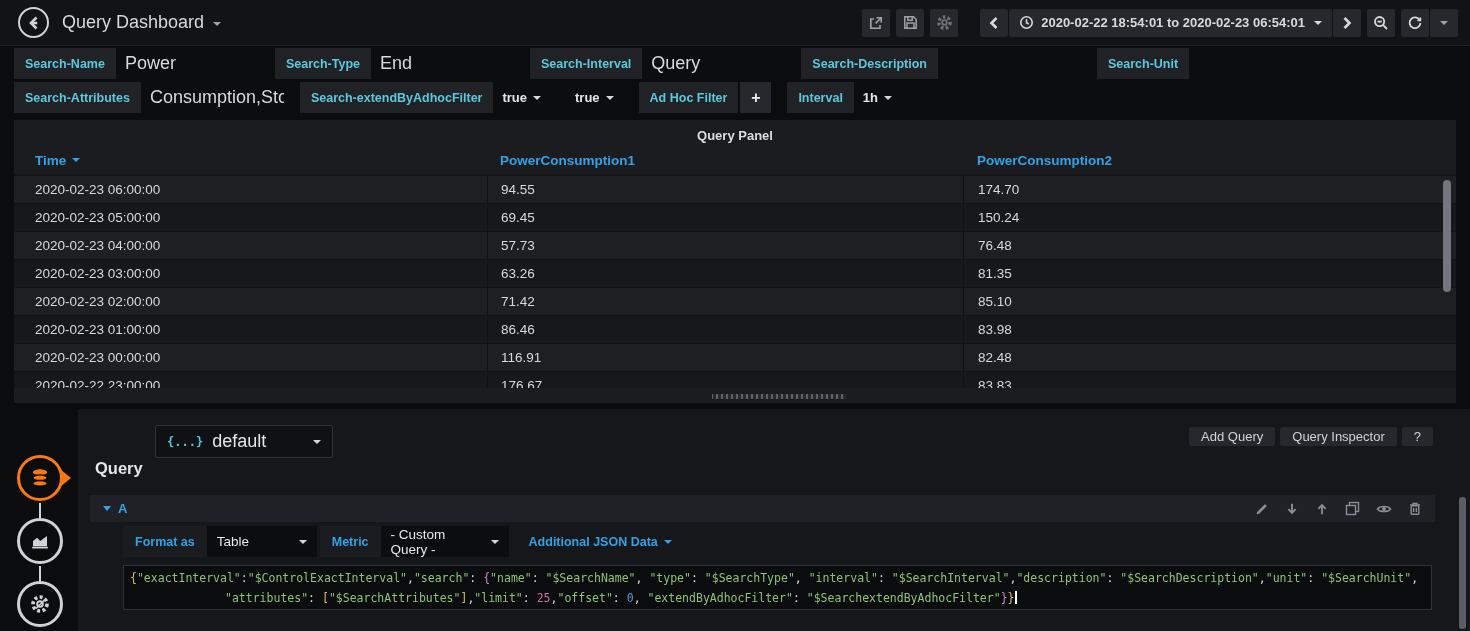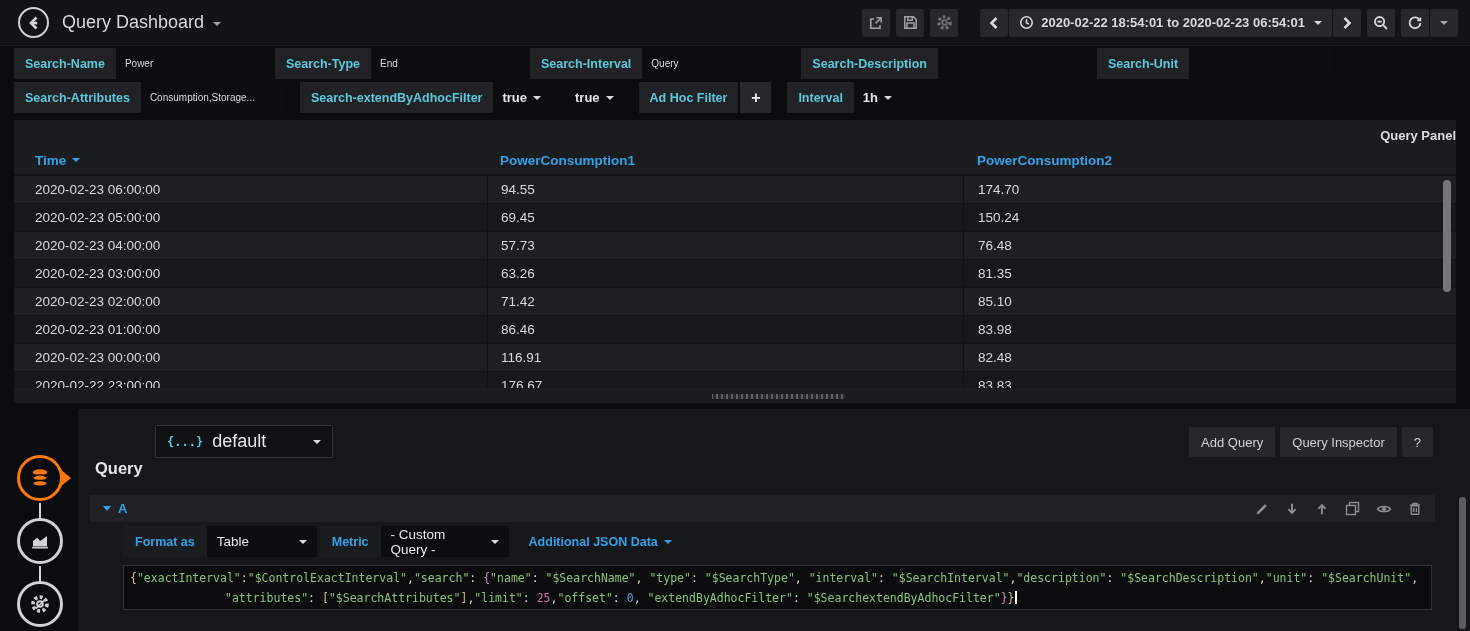--- a/index.html
+++ b/index.html
@@ -42,37 +42,37 @@
 
   
   .submenu { position:absolute; top:48px; left:14px; right:14px; }
   .var-row { display:flex; gap:16px; margin-bottom:3px; height:31px; align-items:stretch; }
   .var-control { display:flex; align-items:stretch; }
   .var-label {
     background:#202226; color:#5bc8dc; font-size:12.5px; font-weight:bold;
     display:flex; align-items:center; padding:0 11px; white-space:nowrap;
   }
   .var-input {
-    background:#0c0d0f; color:#d8d9da; font-size:10px;
+    background:#0c0d0f; color:#d8d9da; font-size:18px;
     display:flex; align-items:center; padding:0 9px; width:143px;
     white-space:nowrap; overflow:hidden; cursor:text;
   }
   .var-select {
     background:#0c0d0f; color:#e4e5e7; font-size:13px; font-weight:bold;
     display:flex; align-items:center; gap:6px; padding:0 9px; cursor:pointer;
   }
   .var-select .caret { border-top-color:#d8d9da; }
   .var-plus {
     background:#26282d; color:#eceded; display:flex; align-items:center; justify-content:center;
     width:31px; font-size:16px; font-weight:bold; margin-left:2px; cursor:pointer;
   }
 
   
   .qpanel { position:absolute; left:14px; top:120px; width:1442px; height:283px; background:#1b1c1f; }
-  .qpanel-title { text-align:right; font-size:13px; font-weight:bold; color:#dcdde0; padding-top:8px; height:26px; }
+  .qpanel-title { text-align:center; font-size:13px; font-weight:bold; color:#dcdde0; padding-top:8px; height:26px; }
   .thead { display:flex; height:30px; align-items:center; border-bottom:2px solid #131416; }
   .th { color:#33a2e5; font-size:13.5px; font-weight:bold; display:flex; align-items:center; gap:6px; cursor:pointer; }
   .th .caret { border-top-color:#33a2e5; }
   .col1 { width:473px; padding-left:21px; }
   .col2 { width:476px; padding-left:13px; }
   .col3 { flex:1; padding-left:14px; }
   .tbody { height:212px; overflow:hidden; position:relative; }
   .trow { display:flex; height:28px; align-items:center; font-size:13.5px; color:#d8d9da; border-bottom:1px solid #121315; }
   .trow:nth-child(odd) { background:#1e1f22; }
   .trow:nth-child(even) { background:#17181b; }
@@ -103,21 +103,21 @@
   .ds-select {
     position:absolute; left:155px; top:16px; width:178px; height:33px;
     border:1px solid #30343a; border-radius:2px; background:#101114;
     display:flex; align-items:center; padding:0 11px; gap:9px; cursor:pointer;
   }
   .ds-braces { color:#56c6da; font-family:"DejaVu Sans Mono",monospace; font-size:12px; font-weight:bold; }
   .ds-name { font-size:18px; color:#e4e5e7; }
   .ds-select .caret { margin-left:auto; border-top-color:#d8d9da; }
 
   .editor-buttons { position:absolute; right:37px; top:18px; display:flex; gap:5px; }
-  .ebtn { height:30px; background:#26282d; border-radius:2px; color:#cfd2d6; font-size:13px;
+  .ebtn { height:19px; background:#26282d; border-radius:2px; color:#cfd2d6; font-size:13px;
     display:flex; align-items:center; padding:0 12px; cursor:pointer; }
 
   .qa { position:absolute; left:90px; top:86px; width:1345px; }
   .qa-header { height:27px; background:#1f2126; display:flex; align-items:center; padding:0 13px; }
   .qa-caret { width:0; height:0; border-left:4px solid transparent; border-right:4px solid transparent;
     border-top:5px solid #33a2e5; margin-right:7px; cursor:pointer; }
   .qa-ref { color:#33a2e5; font-size:13px; font-weight:bold; cursor:pointer; }
   .qa-icons { margin-left:auto; display:flex; gap:16px; align-items:center; color:#8b8e94; }
   .qa-icons .ic { cursor:pointer; }
 

